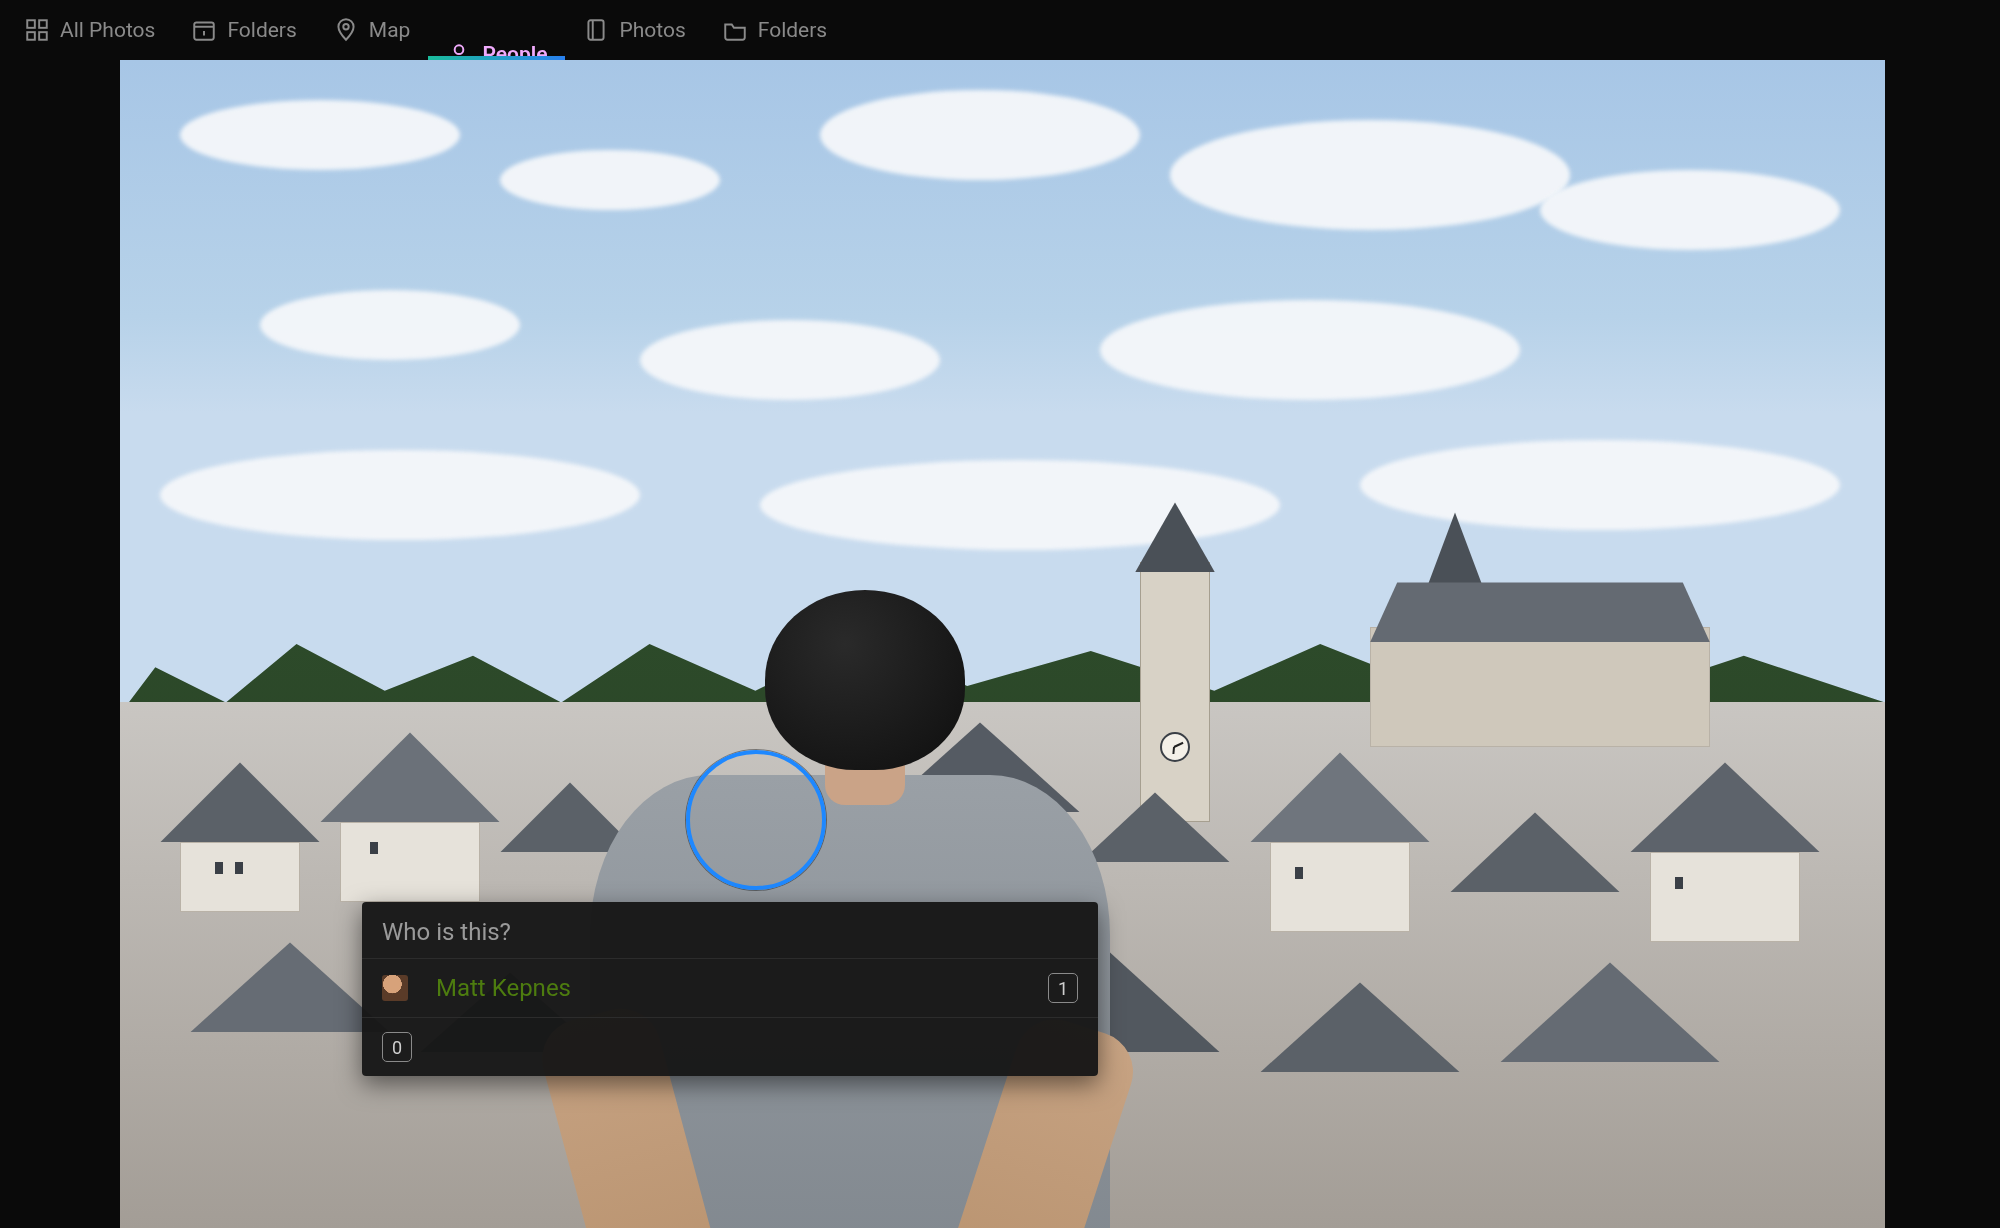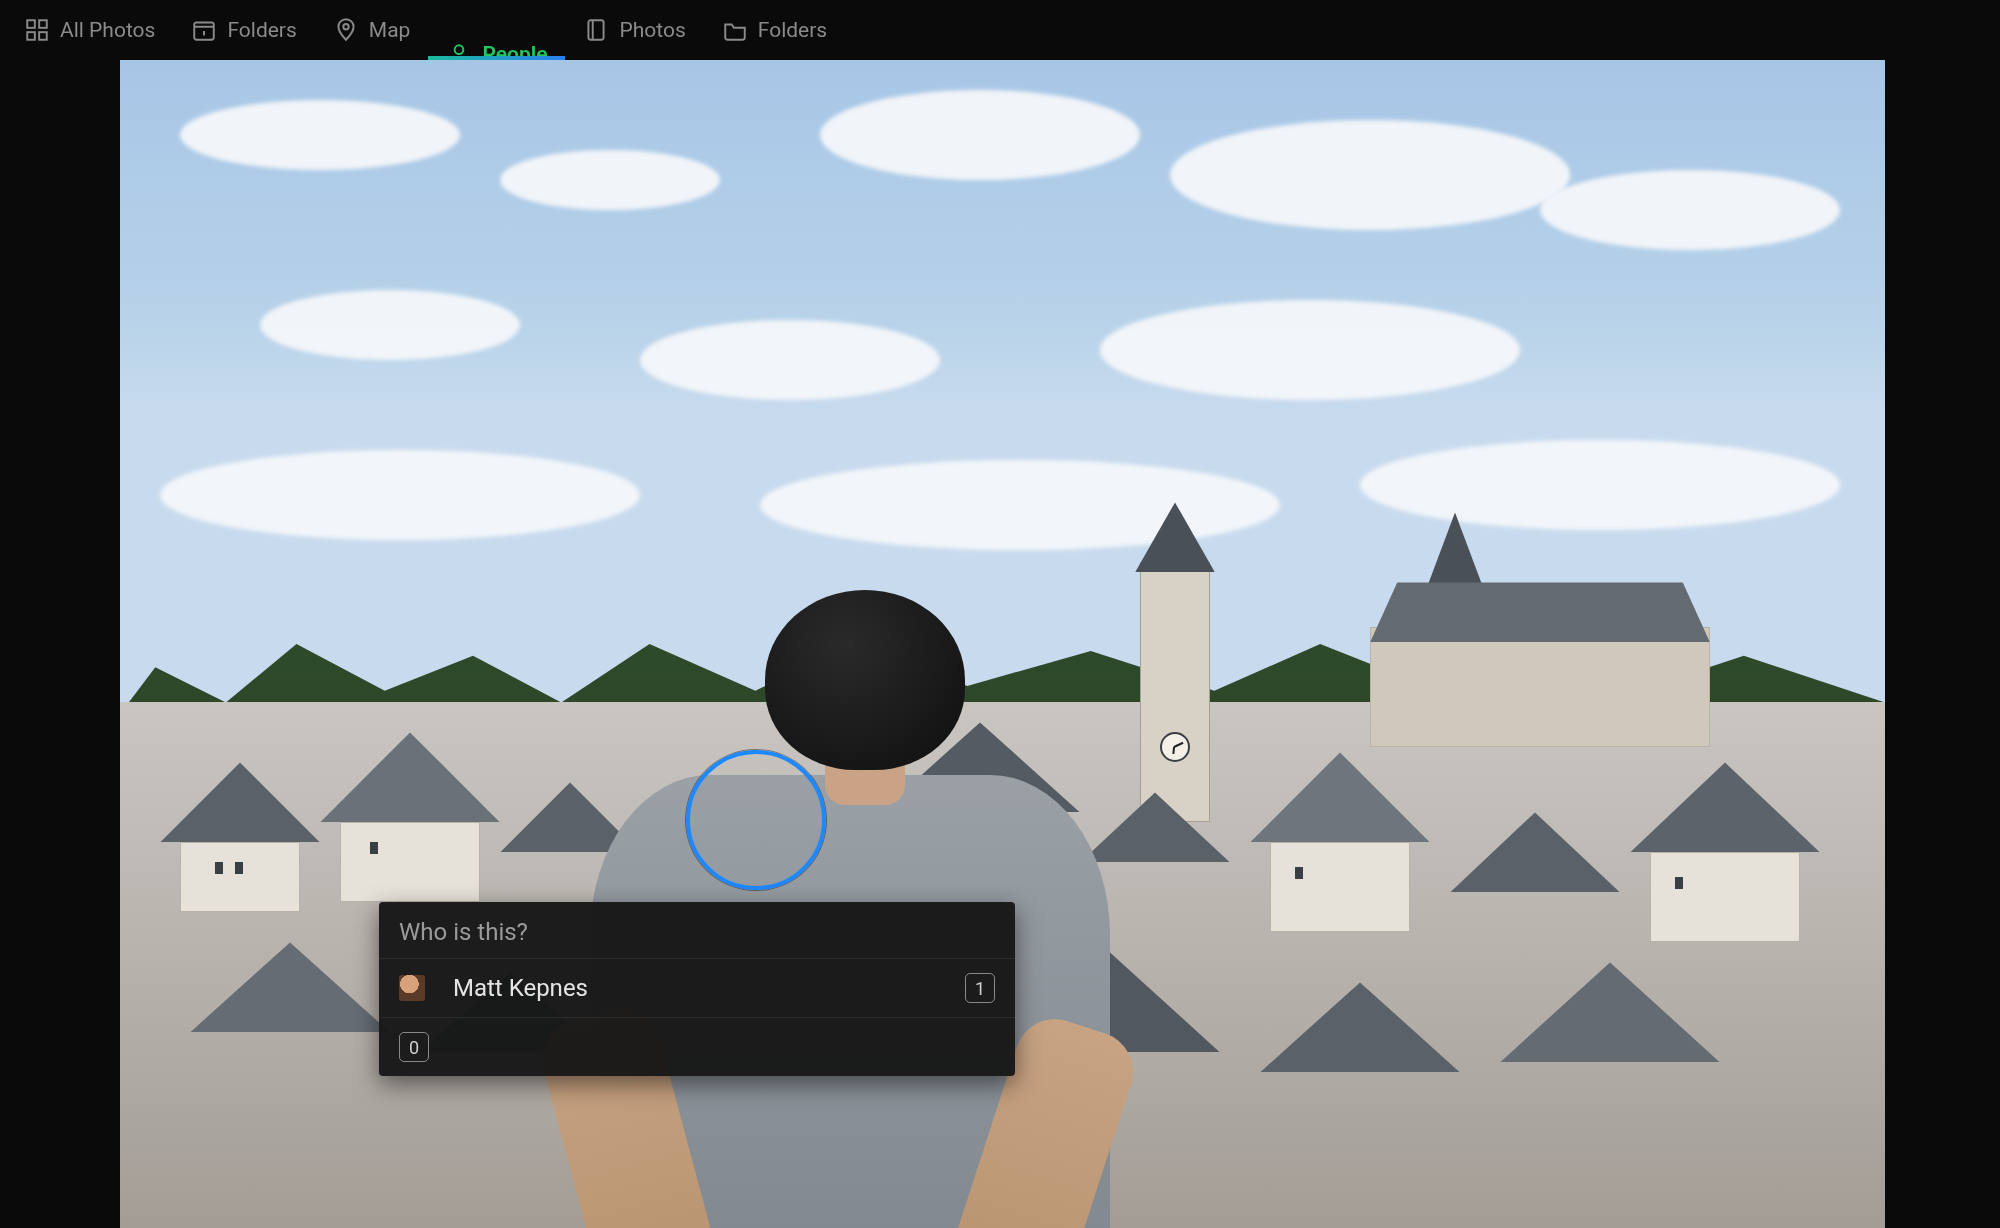--- a/index.html
+++ b/index.html
@@ -23,21 +23,21 @@
     display: flex;
     align-items: center;
     gap: 10px;
     padding: 0 18px;
     color: #8a8a8a;
     font-size: 21px;
     cursor: pointer;
     position: relative;
   }
   .nav-item.active {
-    color: #22c55e;
+    color: #f0abfc;
     font-weight: 600;
     margin-top: 48px;
   }
   .nav-item.active::after {
     content: "";
     position: absolute;
     left: 0; right: 0; bottom: 0;
     height: 4px;
     background: linear-gradient(90deg, #1abc9c, #2980ef);
   }
@@ -153,27 +153,26 @@
     border: 4px solid #1e88ff;
     border-radius: 50%;
     box-shadow: 0 0 0 1px rgba(0,0,0,.4);
   }
 
   
   .popover {
     position: absolute;
     left: 242px;
     top: 842px;
-    width: 636px;
+    width: 736px;
     background: rgba(22,22,22,0.96);
     border-radius: 4px;
     color: #dcdcdc;
     font-size: 24px;
     box-shadow: 0 8px 24px rgba(0,0,0,.5);
-    margin-left: 17px;
   }
   .popover-header {
     padding: 16px 20px 12px;
     color: #9a9a9a;
     font-size: 24px;
   }
   .popover-row {
     display: flex;
     align-items: center;
     padding: 14px 20px;
@@ -181,21 +180,21 @@
     cursor: pointer;
   }
   .popover-row:first-of-type { border-top: none; }
   .popover-row .avatar {
     width: 26px; height: 26px;
     border-radius: 3px;
     background: radial-gradient(circle at 40% 35%, #d7a27a 0 40%, #5a3b28 41% 100%);
     margin-right: 28px;
     flex-shrink: 0;
   }
-  .popover-row .label { flex: 1; color: #e5e5e5; }
+  .popover-row .label { flex: 1; color: #4d7c0f; }
   .popover-row.ignore .label { color: #cfcfcf; }
   .key-hint {
     min-width: 30px;
     height: 30px;
     border: 1.5px solid #8a8a8a;
     border-radius: 5px;
     color: #cfcfcf;
     font-size: 18px;
     display: flex;
     align-items: center;

